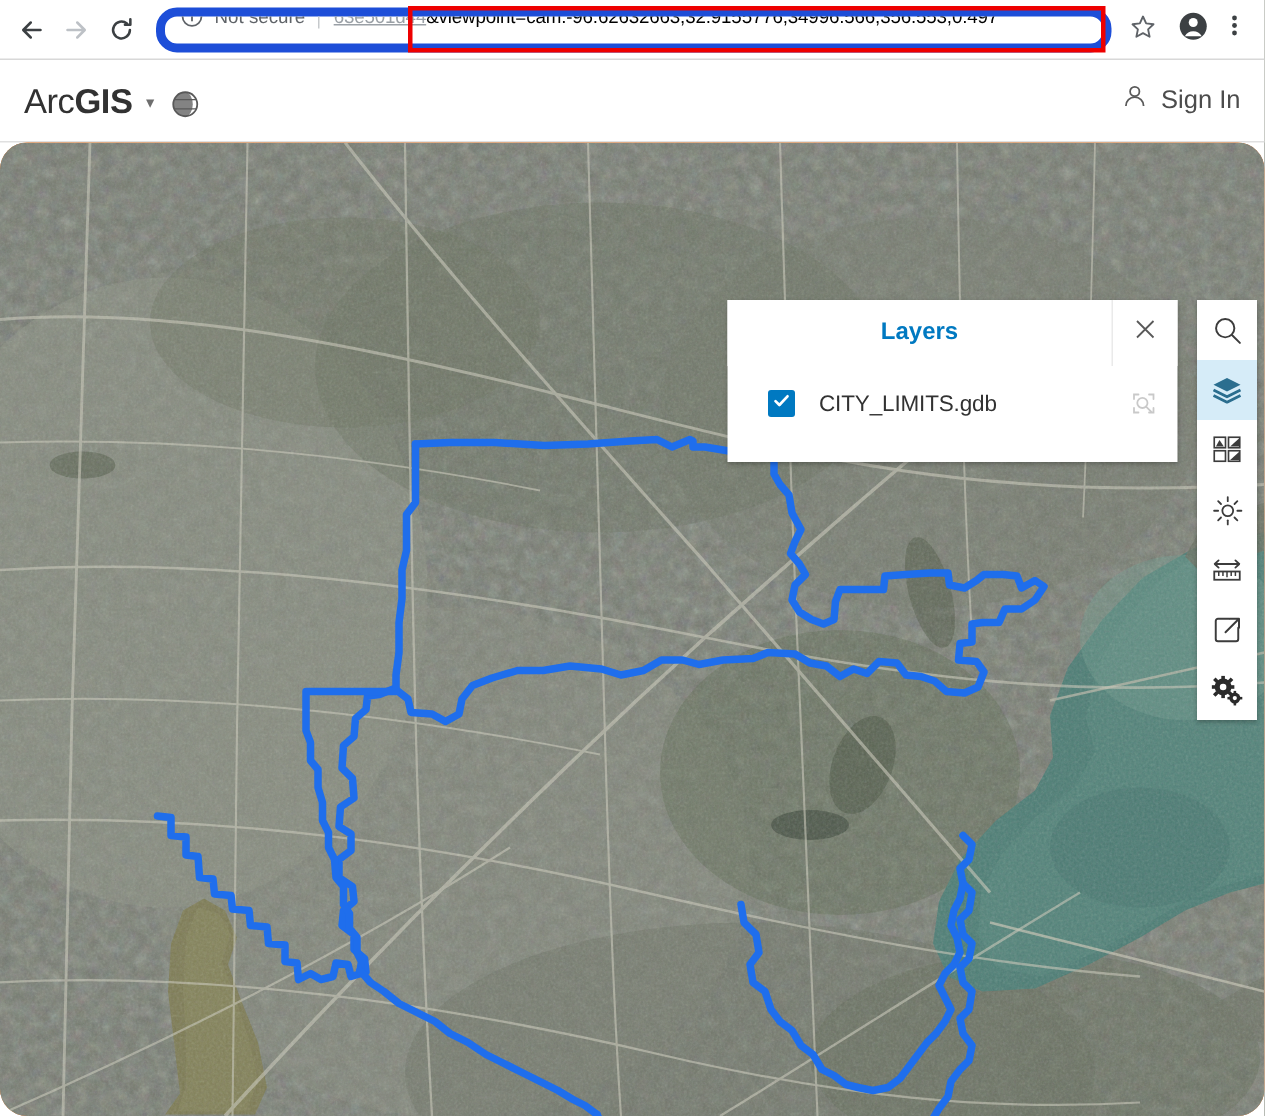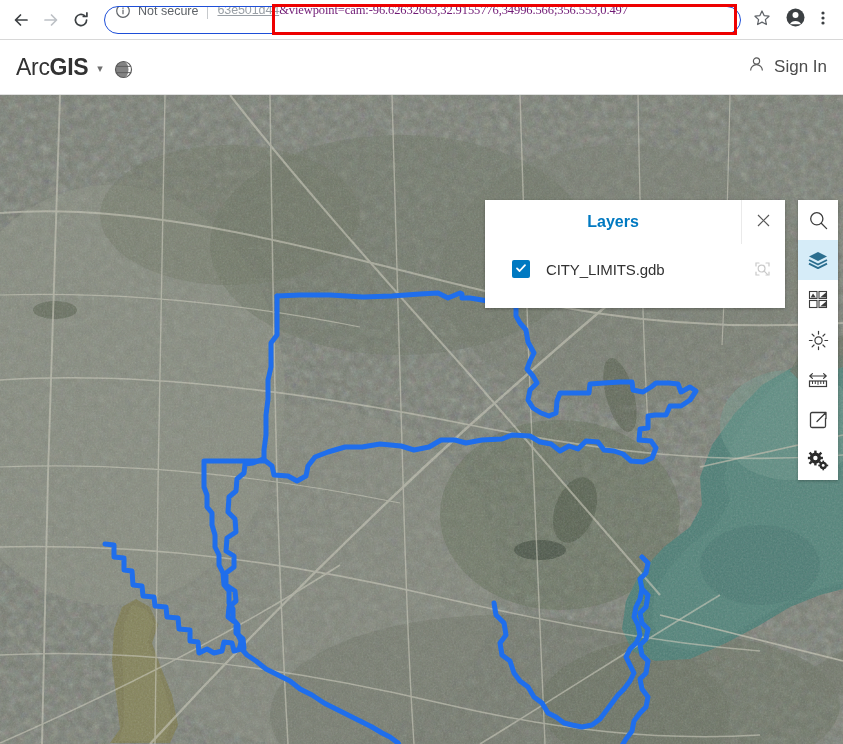--- a/index.html
+++ b/index.html
@@ -34,21 +34,21 @@
     display: flex; align-items: center; justify-content: center;
     flex: 0 0 auto;
     border-radius: 50%;
   }
   .nav-btn svg { display: block; }
 
   .omnibox {
     flex: 1 1 auto;
     height: 28px;
     margin: 0 6px 0 8px;
-    border: 1px solid #1d4ed8;
+    border: 6px solid #1d4ed8;
     border-radius: 14px;
     background: #ffffff;
     display: flex;
     align-items: center;
     padding: 0 4px 18px 10px;
     position: relative;
     overflow: hidden;
   }
   .info-icon { flex: 0 0 auto; display:flex; align-items:center; }
   .not-secure {
@@ -65,21 +65,21 @@
   }
   .url-text {
     font-size: 12.5px;
     color: #4a4a4a;
     white-space: nowrap;
     overflow: hidden;
     flex: 0 0 auto;
     letter-spacing: -0.1px;
   }
   .url-host { color: #9aa0a6; text-decoration: underline; }
-  .url-param { color: #701a75; font-family: Liberation Serif, serif; }
+  .url-param { color: #000000; }
 
   .star-btn, .profile-btn, .menu-btn {
     width: 28px; height: 28px;
     display: flex; align-items: center; justify-content: center;
     flex: 0 0 auto;
   }
   .star-wrap {
     position: absolute;
     right: 66px; top: 5px;
     width: 30px; height: 30px;
@@ -155,20 +155,21 @@
     letter-spacing: 0.1px;
   }
 
   
   .map {
     position: relative;
     width: 843px;
     height: 649px;
     overflow: hidden;
     background: #f97316;
+    border-radius: 18px;
   }
   .map svg.basemap { position: absolute; inset: 0; display: block; }
 
   
   .layers-panel {
     position: absolute;
     left: 485px;
     top: 105px;
     width: 300px;
     height: 108px;

